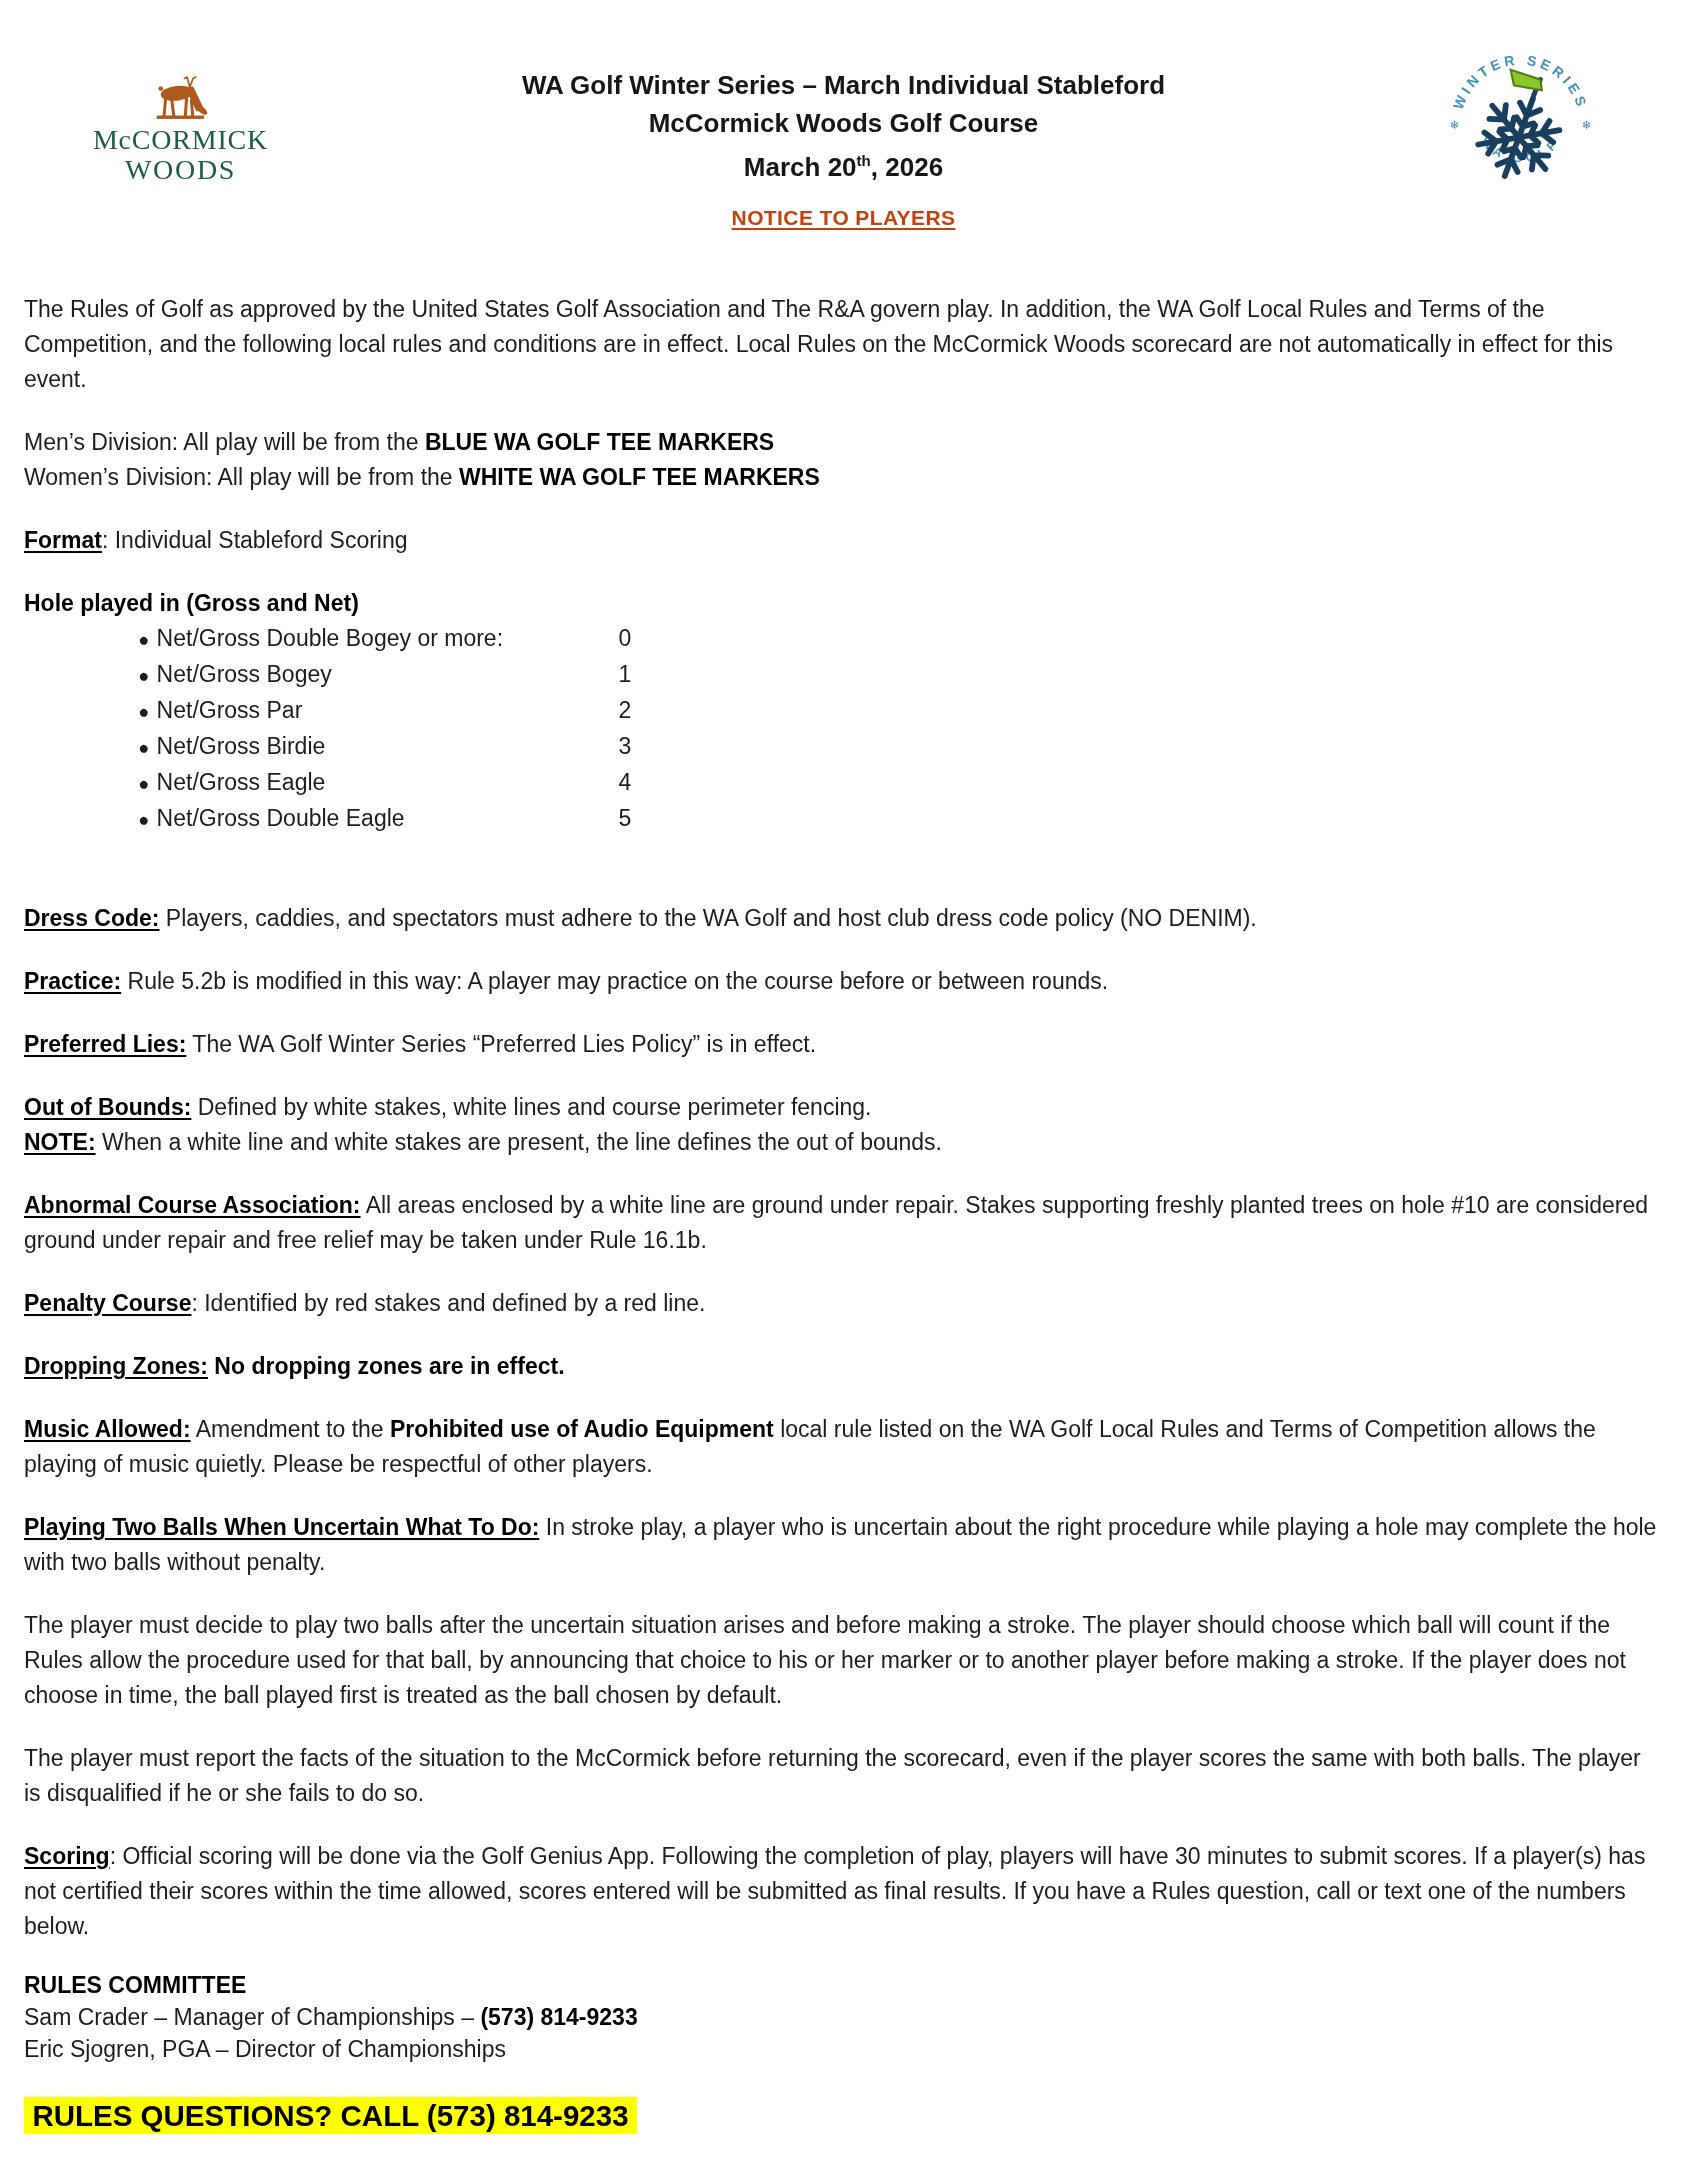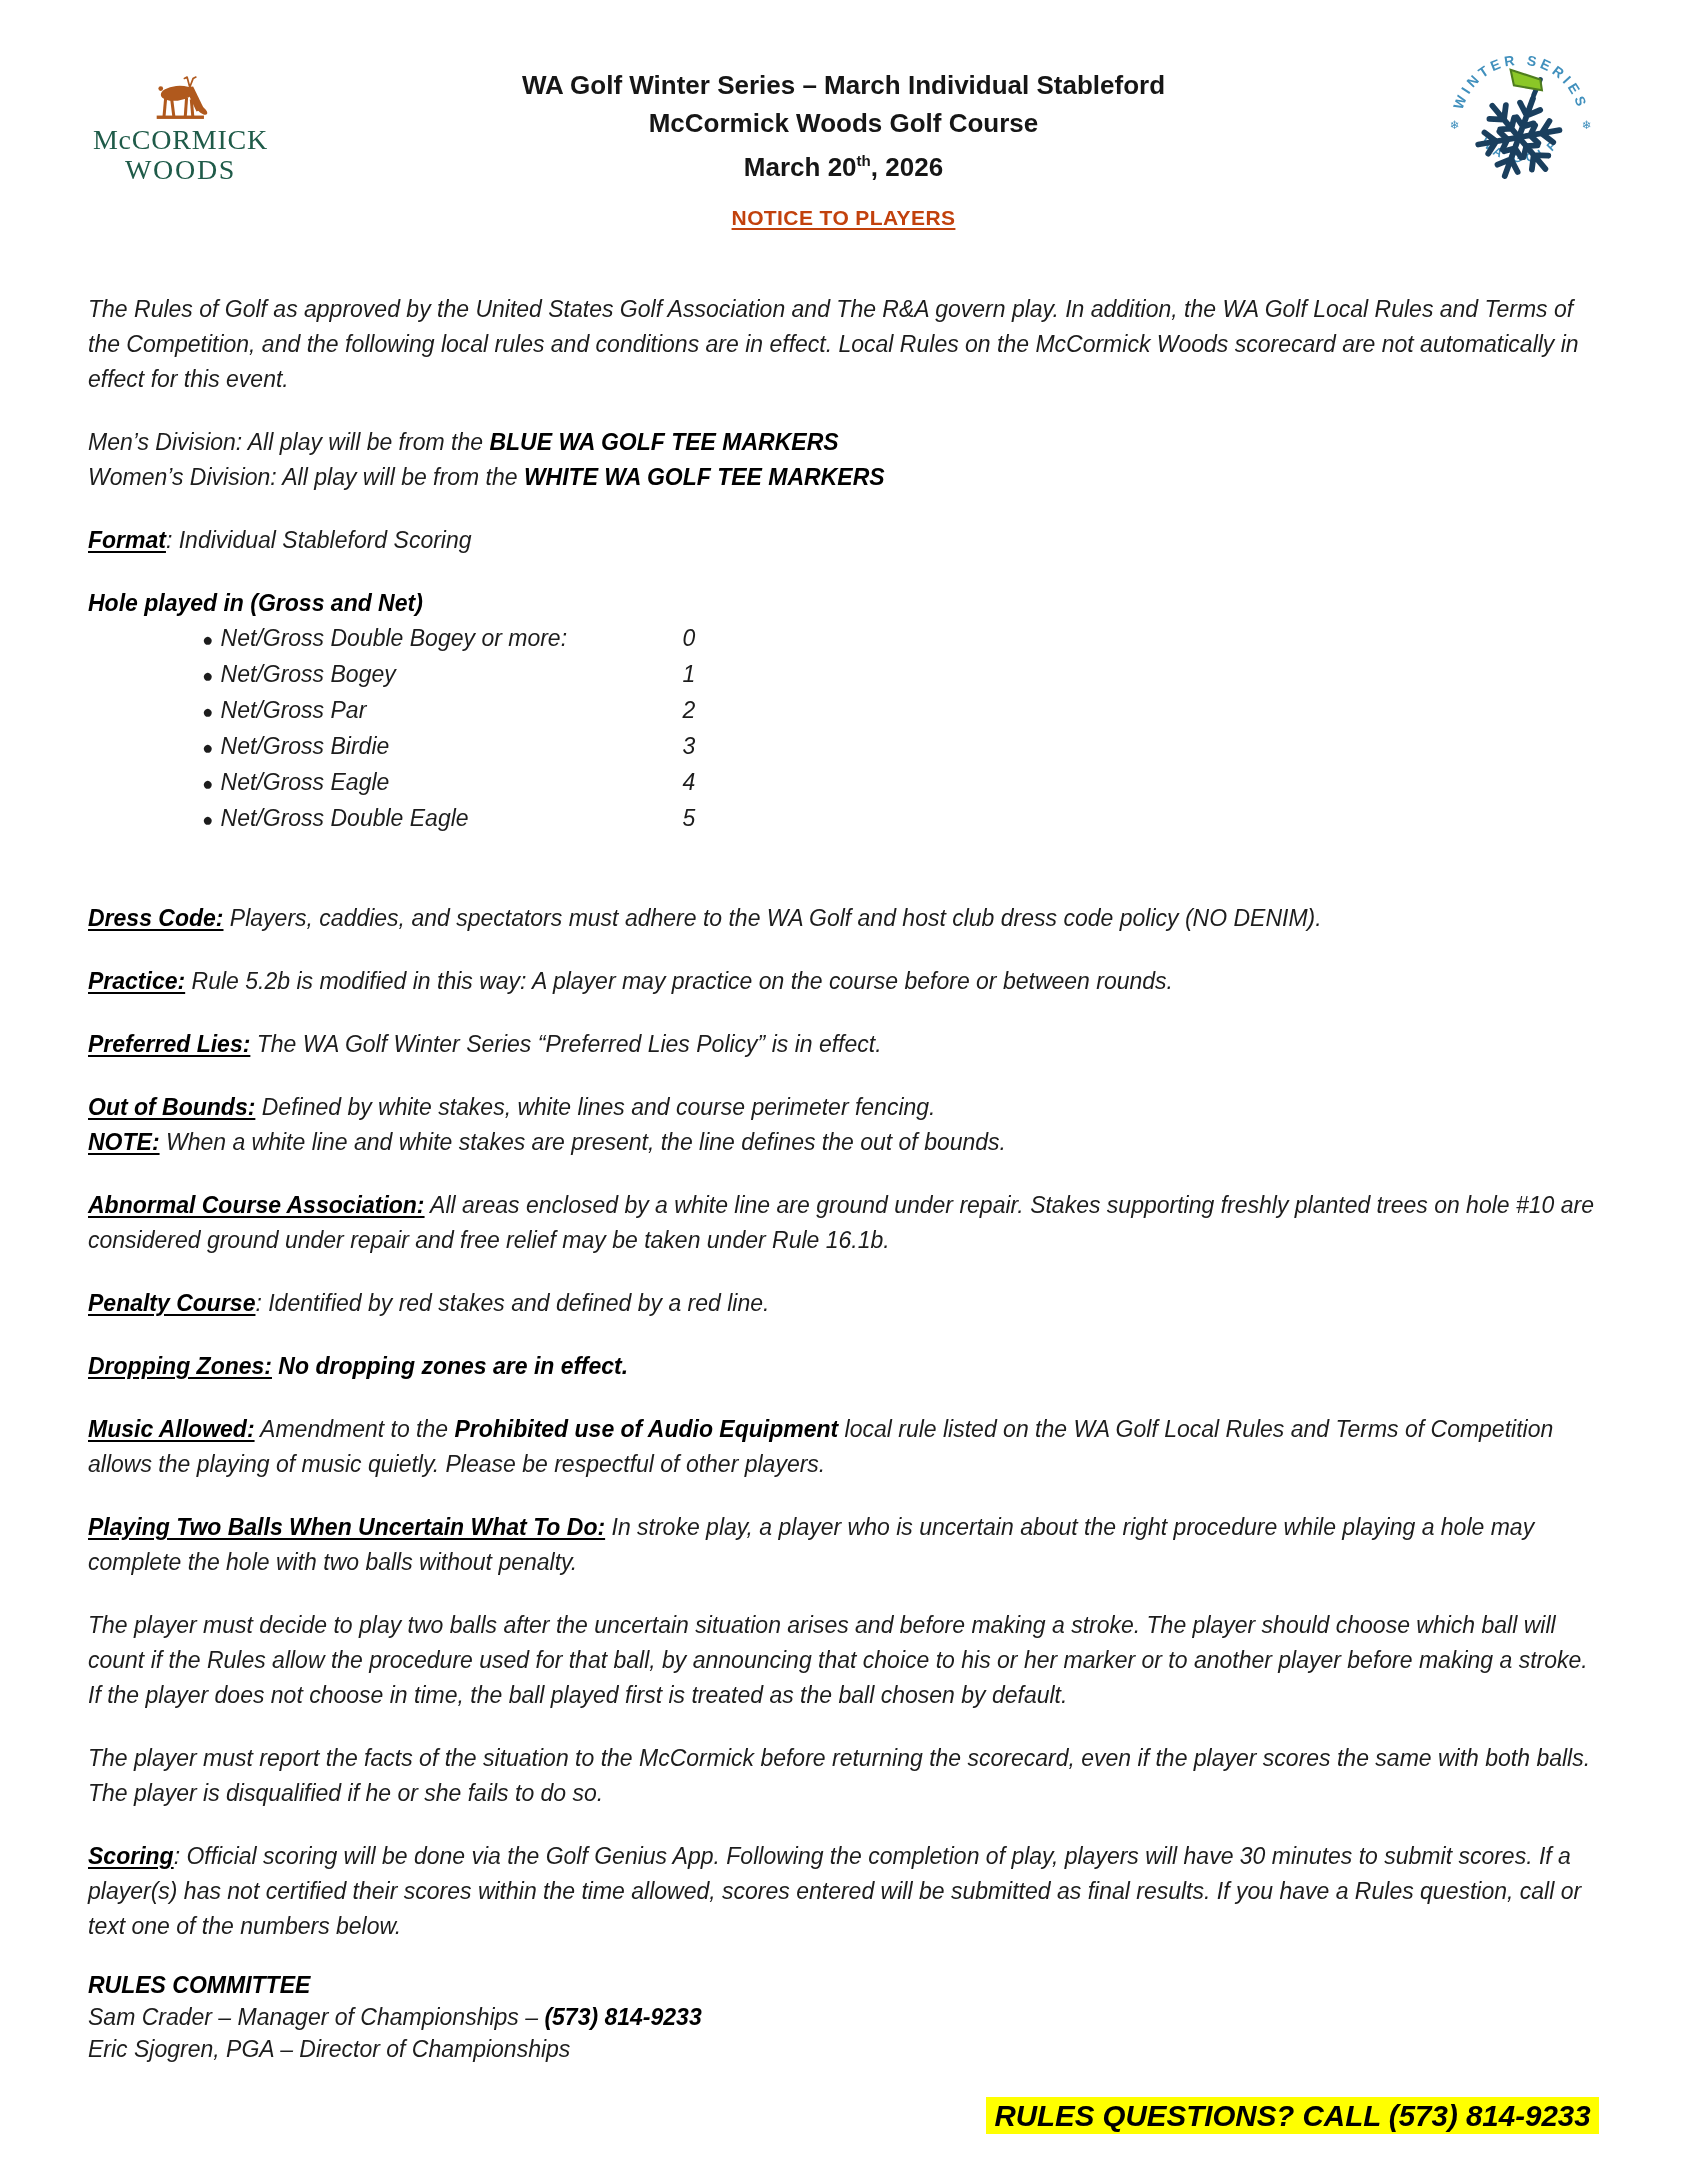--- a/index.html
+++ b/index.html
@@ -16,33 +16,33 @@
   .logo-left{position:absolute;left:81px;top:71px;width:199px;text-align:center;}
   .logo-left .deer{display:block;margin:0 auto;}
   .logo-left .l1{font-family:"Liberation Serif",serif;font-size:28px;letter-spacing:0.8px;color:#1f5b49;line-height:30px;}
   .logo-left .l2{font-family:"Liberation Serif",serif;font-size:28px;letter-spacing:1.7px;color:#1f5b49;line-height:30px;}
   .title-block{padding-top:66px;text-align:center;font-weight:600;font-size:26px;line-height:38px;color:#161616;}
   .title-block sup{font-size:58%;vertical-align:super;}
   .badge{position:absolute;right:84px;top:40px;}
   .notice{margin-top:20px;text-align:center;font-weight:700;font-size:21px;
           text-decoration:underline;text-underline-offset:3.4px;letter-spacing:0.4px;color:#c2410c;}
   
-  .content{margin:0 88px;font-size:23px;line-height:35px;color:#1d1d1d;font-style:italic;}
+  .content{margin:0 24px;font-size:23px;line-height:35px;color:#1d1d1d;}
   .content p{margin:28px 0 0 0;}
   .content .first{margin-top:39px;}
   .lbl{font-weight:700;text-decoration:underline;text-underline-offset:2.5px;color:#000;}
   .b{font-weight:700;color:#000;}
   .hp-head{margin-top:28px;font-weight:700;color:#000;}
   .score-list{margin:0 0 0 114px;padding:0;}
   .score-row{display:flex;align-items:baseline;height:36px;}
   .score-row .dot{width:18.6px;font-size:18.6px;}
   .score-row .s-label{width:462px;}
   .gap2{margin-top:64px !important;}
   .committee{margin-top:25px;line-height:32px;}
-  .highlight-row{margin-top:32px;text-align:right;}
+  .highlight-row{margin-top:32px;text-align:left;}
   .highlight-row .hl{display:inline-block;background:#ffff00;font-weight:700;font-size:29.5px;
                      line-height:37px;padding:0 8.4px;color:#000;}
 </style>
 </head>
 <body>
 
 <div class="page">
 
   <div class="header">
 

